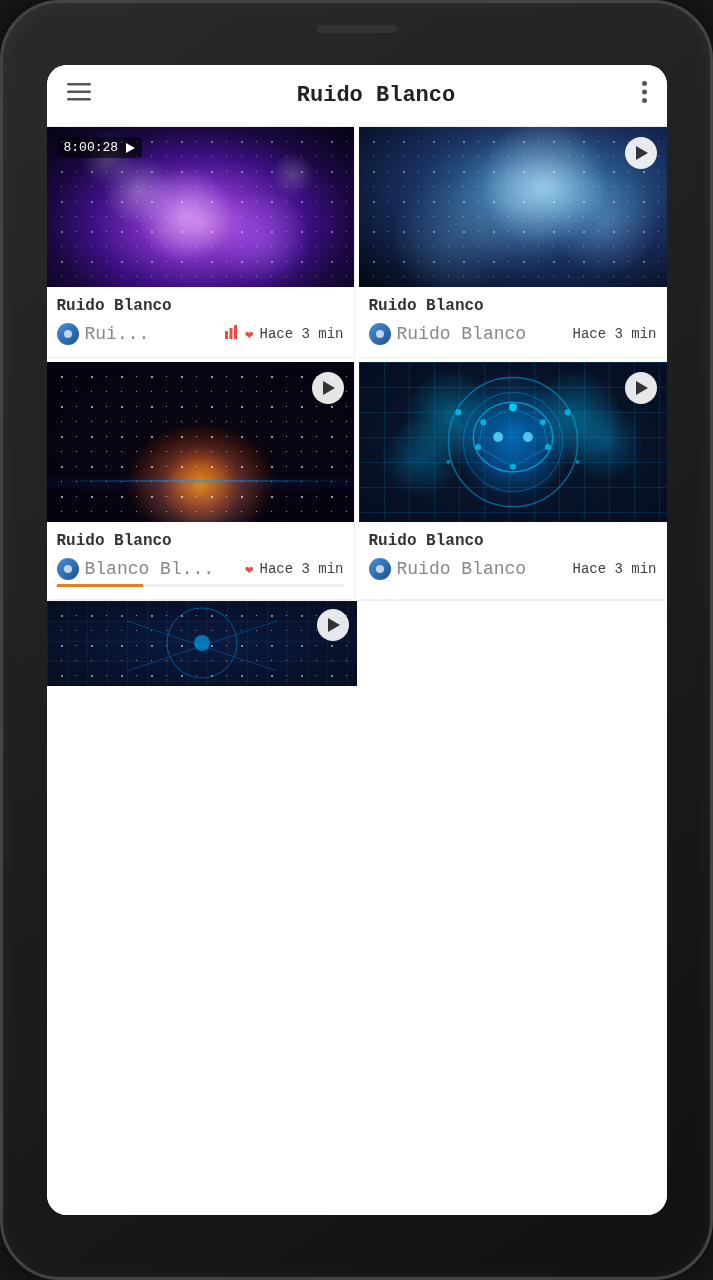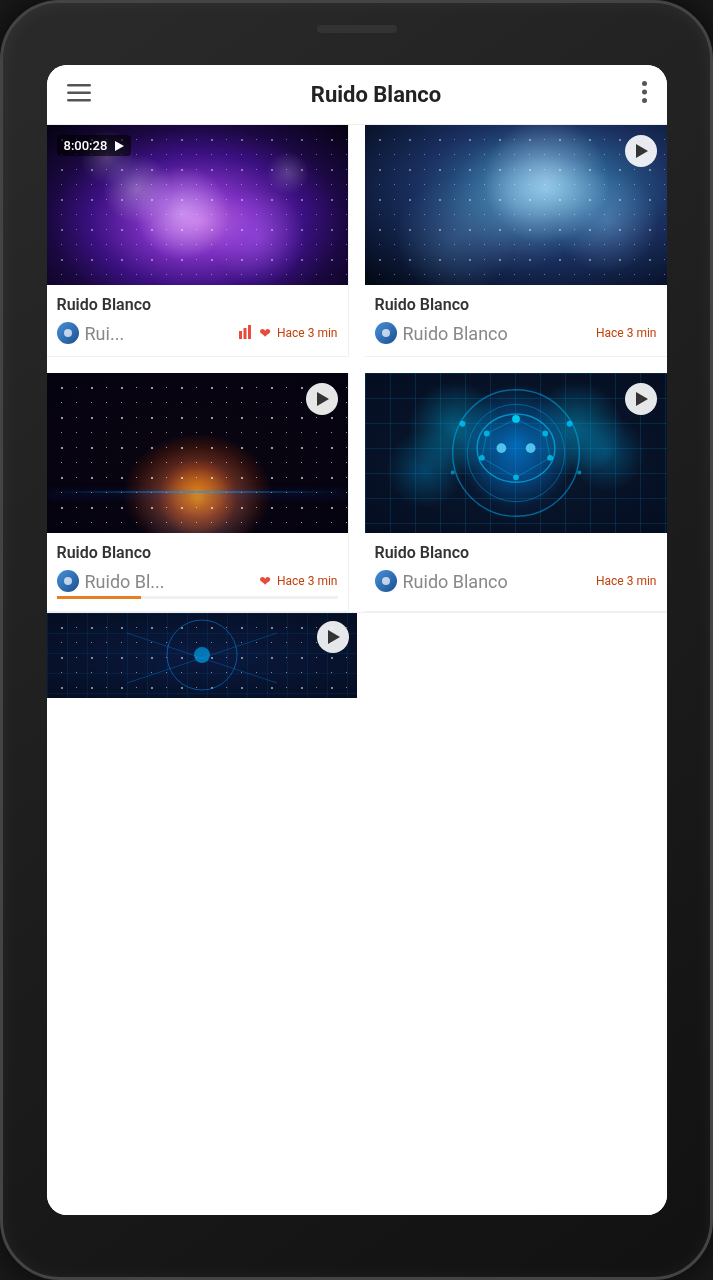--- a/index.html
+++ b/index.html
@@ -15,20 +15,21 @@
       width: 713px;
       height: 1280px;
       background: linear-gradient(145deg, #2a2a2a, #111);
       border-radius: 60px;
       border: 3px solid #444;
       position: relative;
       display: flex;
       justify-content: center;
       align-items: center;
       box-shadow: 0 0 40px rgba(0,0,0,0.8), inset 0 0 20px rgba(255,255,255,0.05);
+      font-family: Liberation Mono, monospace;
     }
     .phone-speaker {
       position: absolute;
       top: 22px;
       left: 50%;
       transform: translateX(-50%);
       width: 80px;
       height: 8px;
       background: #333;
       border-radius: 4px;
@@ -71,21 +72,21 @@
     }
     
     .content {
       flex: 1;
       overflow-y: auto;
       background: #fff;
     }
     .grid {
       display: grid;
       grid-template-columns: 1fr 1fr;
-      gap: 16px;
+      gap: 4px;
     }
     .video-card {
       cursor: pointer;
       border-bottom: 1px solid #f0f0f0;
     }
     .video-card:nth-child(odd) {
       border-right: 1px solid #f0f0f0;
     }
     .thumbnail-container {
       position: relative;
@@ -281,22 +282,22 @@
     }
     .bar-chart-icon {
       color: #e74c3c;
       font-size: 14px;
     }
     .heart-icon {
       color: #e74c3c;
       font-size: 14px;
     }
     .time-text {
-      font-size: 12px;
-      color: #c2410c;
+      font-size: 14px;
+      color: #404040;
     }
     
     .progress-bar-container {
       height: 3px;
       background: #f0f0f0;
       margin-top: 4px;
     }
     .progress-bar-fill {
       height: 100%;
       background: #e67e22;
@@ -396,21 +397,21 @@
               <div class="stars" style="opacity:0.6;"></div>
             </div>
             <div class="play-btn">
               <div class="play-triangle"></div>
             </div>
           </div>
           <div class="card-info">
             <div class="card-title">Ruido Blanco</div>
             <div class="card-meta">
               <div class="avatar-circle"></div>
-              <span class="channel-name">Ruido Bl...</span>
+              <span class="channel-name">Blanco Bl...</span>
               <span class="heart-icon" style="color:#e74c3c;">❤</span>
               <span class="time-text">Hace 3 min</span>
             </div>
             <div class="progress-bar-container">
               <div class="progress-bar-fill"></div>
             </div>
           </div>
         </div>
 
         <div class="video-card">

